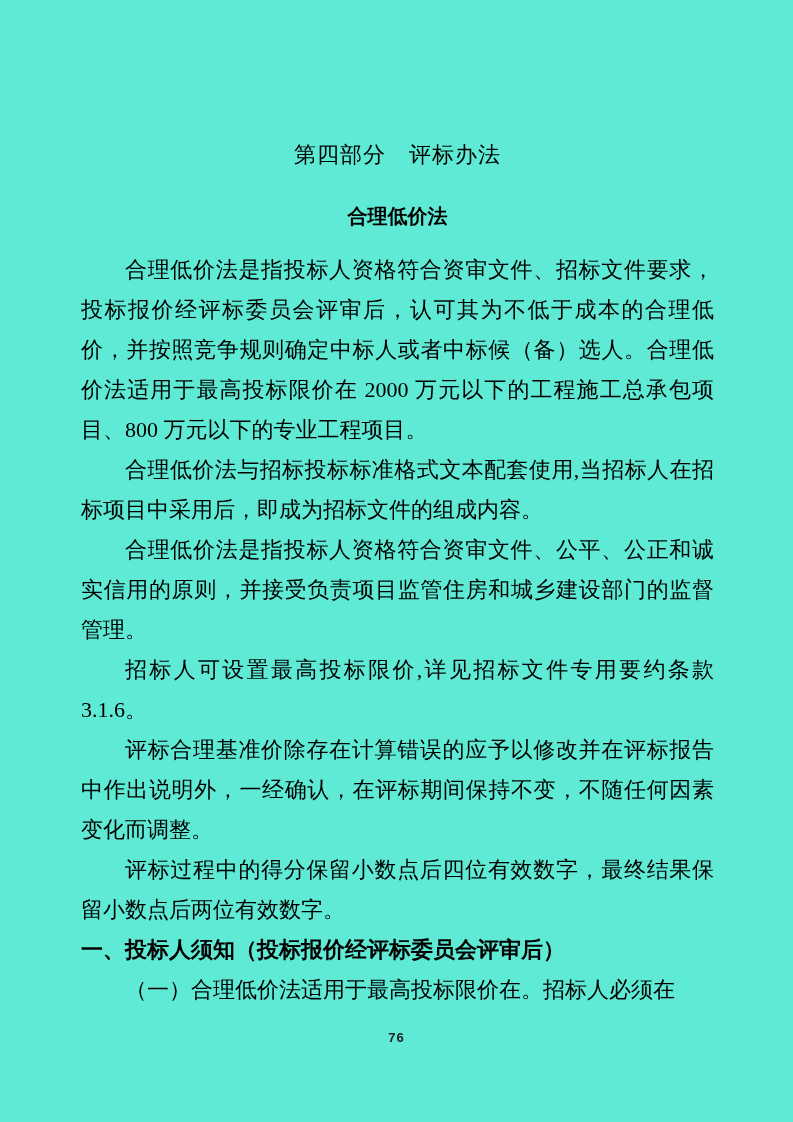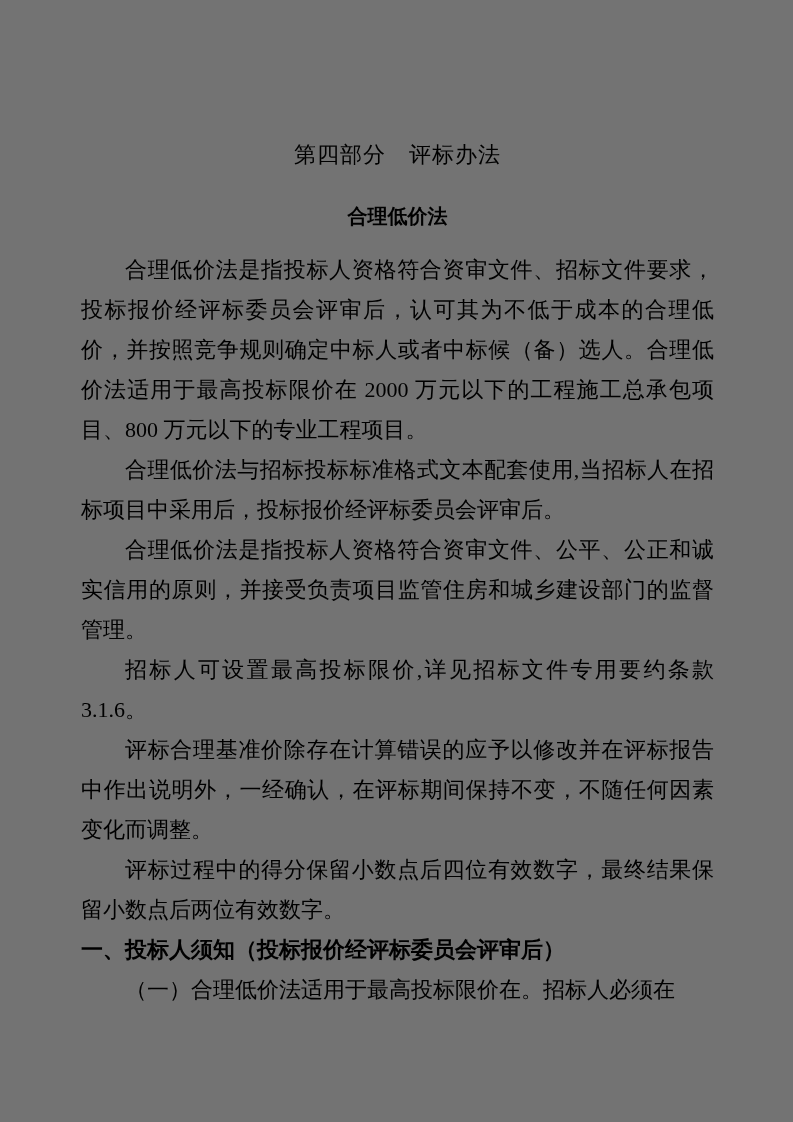--- a/index.html
+++ b/index.html
@@ -12,21 +12,21 @@
     height: 1122px;
     position: relative;
     overflow: hidden;
     color: #000000;
   }
   .page {
     position: absolute;
     inset: 0;
     box-sizing: border-box;
     padding: 140px 79px 14px 81px;
-    background: #737373;
+    background: #5eead4;
   }
   .part-title {
     margin: 0;
     font-family: "Liberation Sans", "DejaVu Sans", sans-serif;
     font-weight: 500;
     font-size: 22px;
     line-height: 30px;
     text-align: center;
     letter-spacing: 1px;
   }
@@ -85,25 +85,26 @@
 <body>
 
 <div class="page">
 
   <h1 class="part-title">第四部分　评标办法</h1>
 
   <h2 class="method-title">合理低价法</h2>
 
   <div class="body-text">
     <p>合理低价法是指投标人资格符合资审文件、招标文件要求，投标报价经评标委员会评审后，认可其为不低于成本的合理低价，并按照竞争规则确定中标人或者中标候（备）选人。合理低价法适用于最高投标限价在 2000 万元以下的工程施工总承包项目、800 万元以下的专业工程项目。</p>
-    <p>合理低价法与招标投标标准格式文本配套使用,当招标人在招标项目中采用后，投标报价经评标委员会评审后。</p>
+    <p>合理低价法与招标投标标准格式文本配套使用,当招标人在招标项目中采用后，即成为招标文件的组成内容。</p>
     <p>合理低价法是指投标人资格符合资审文件、公平、公正和诚实信用的原则，并接受负责项目监管住房和城乡建设部门的监督管理。</p>
     <p>招标人可设置最高投标限价,详见招标文件专用要约条款 3.1.6。</p>
     <p>评标合理基准价除存在计算错误的应予以修改并在评标报告中作出说明外，一经确认，在评标期间保持不变，不随任何因素变化而调整。</p>
     <p>评标过程中的得分保留小数点后四位有效数字，最终结果保留小数点后两位有效数字。</p>
   </div>
 
   <h3 class="section-heading">一、投标人须知（投标报价经评标委员会评审后）</h3>
 
   <p class="sub-para">（一）合理低价法适用于最高投标限价在。招标人必须在</p>
 
+  <div class="page-number">76</div>
 
 </div>
 
 </body></html>

